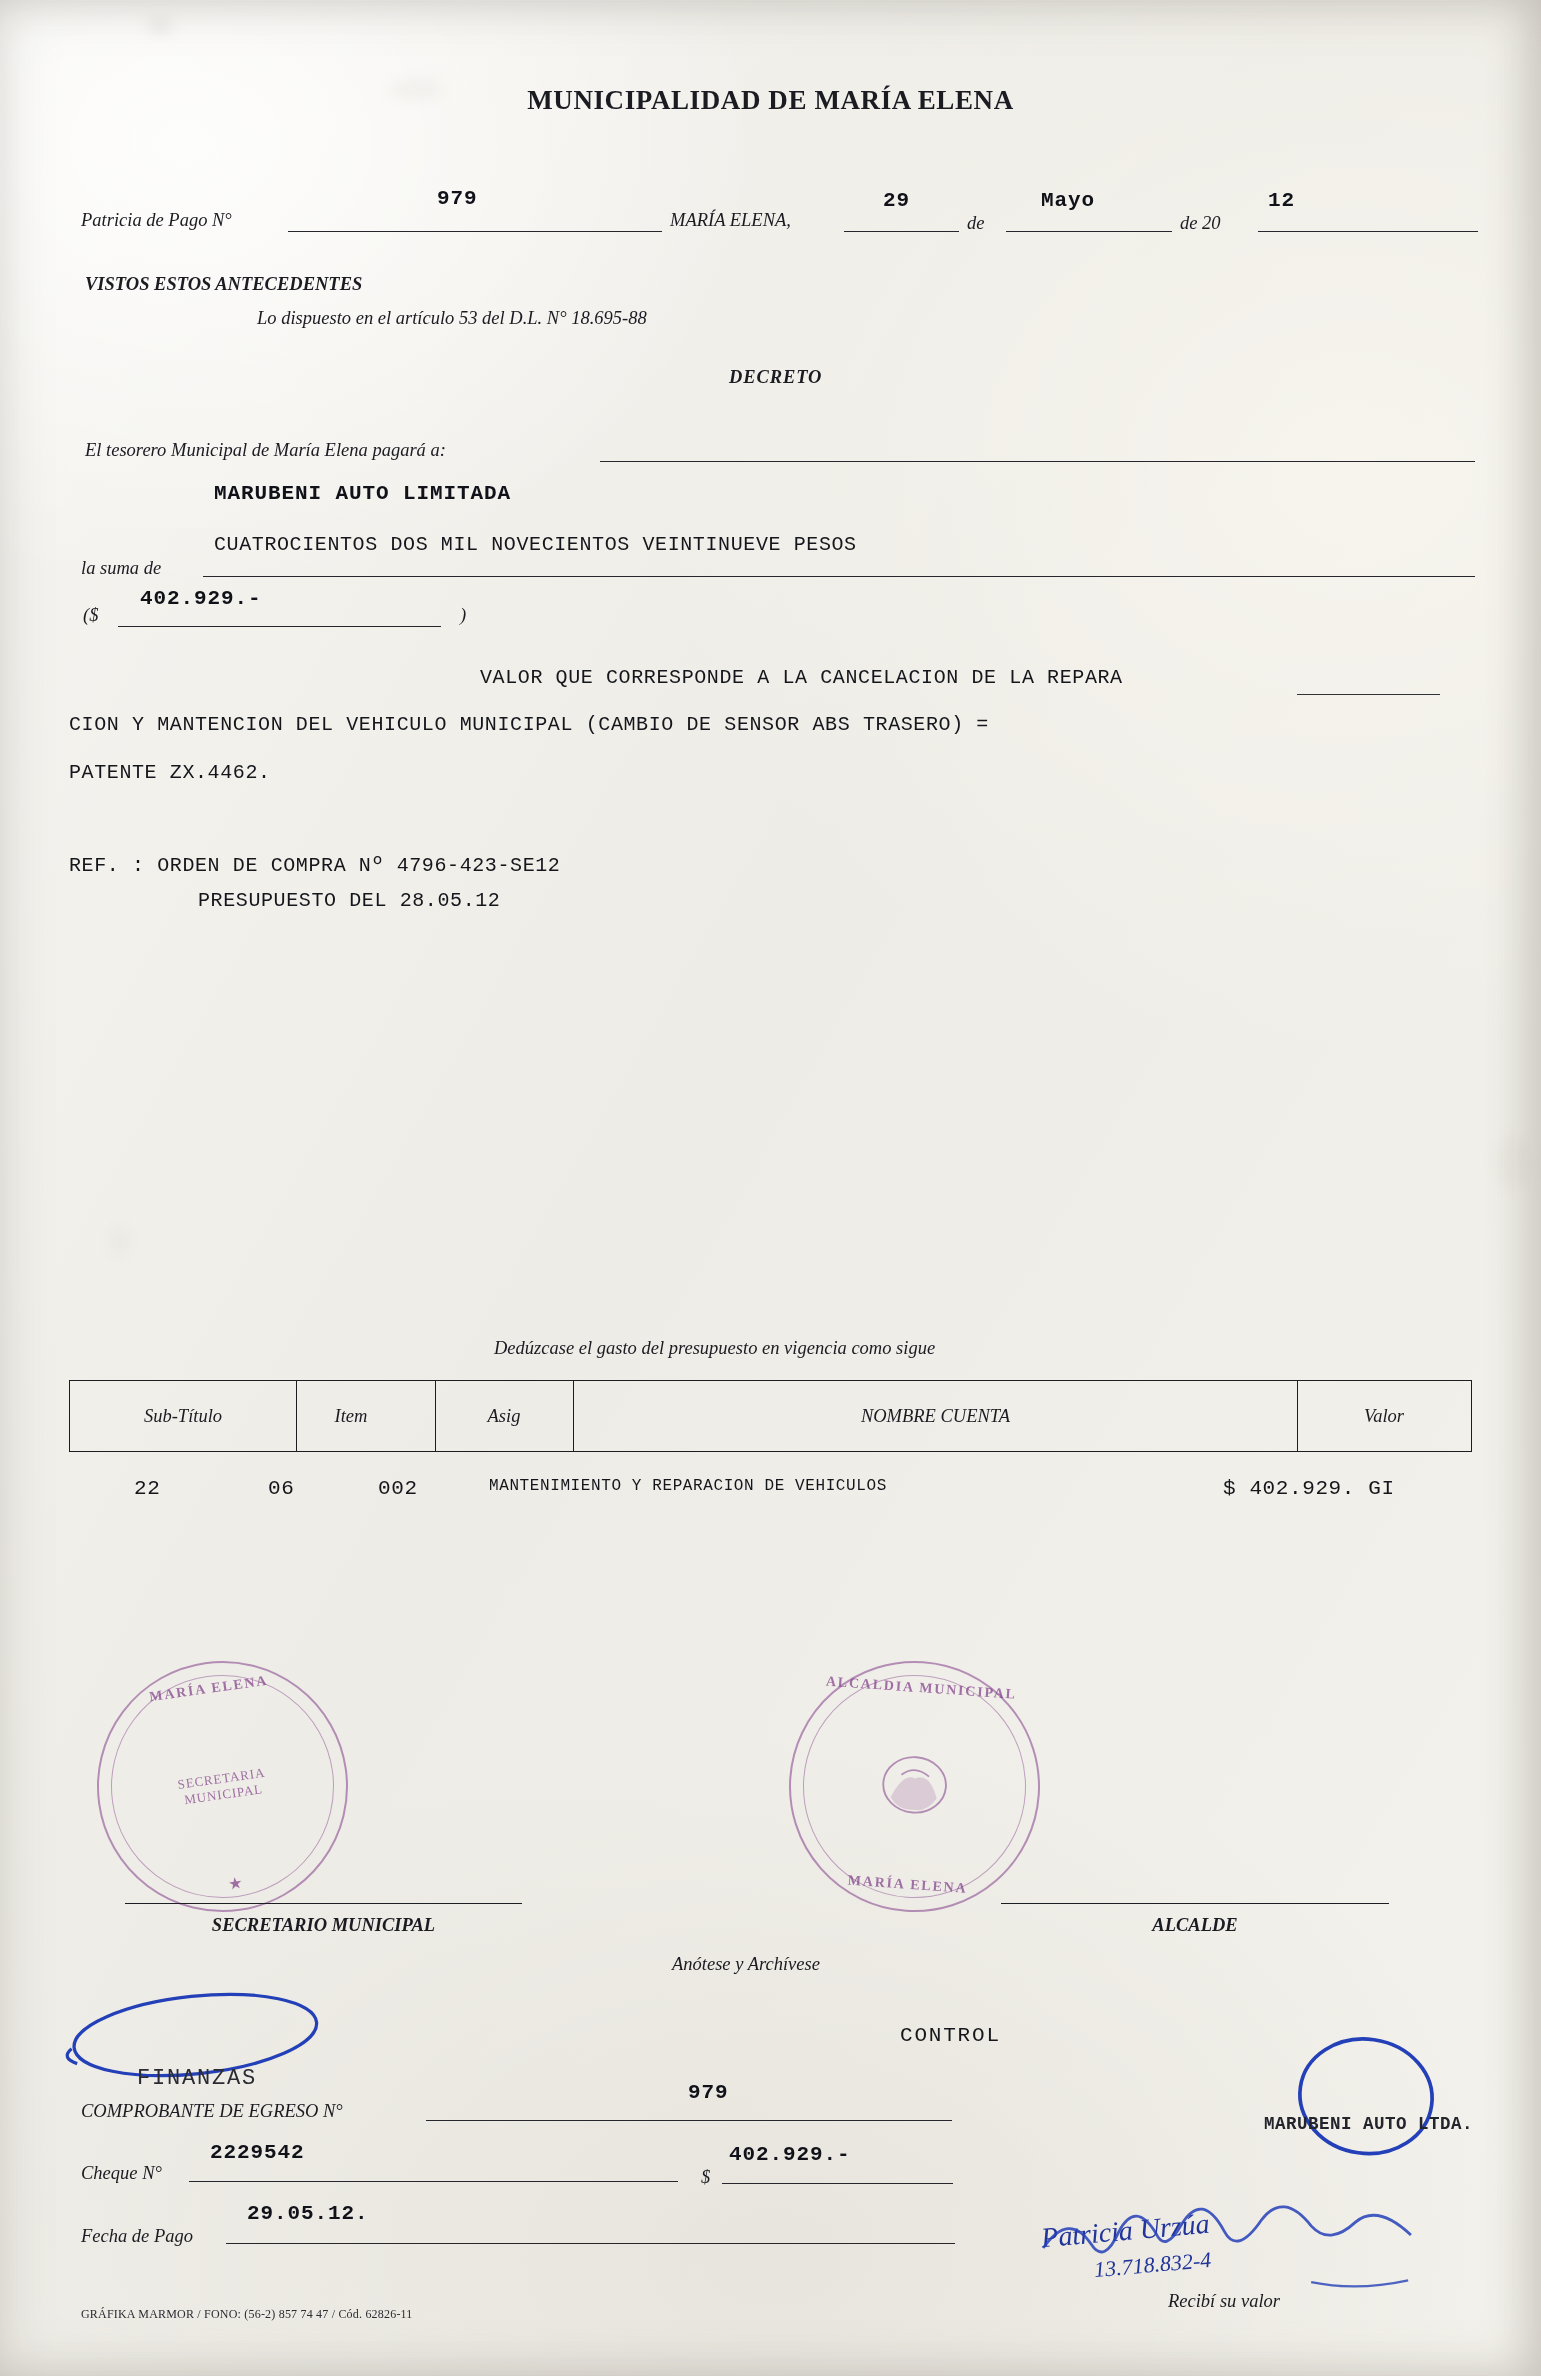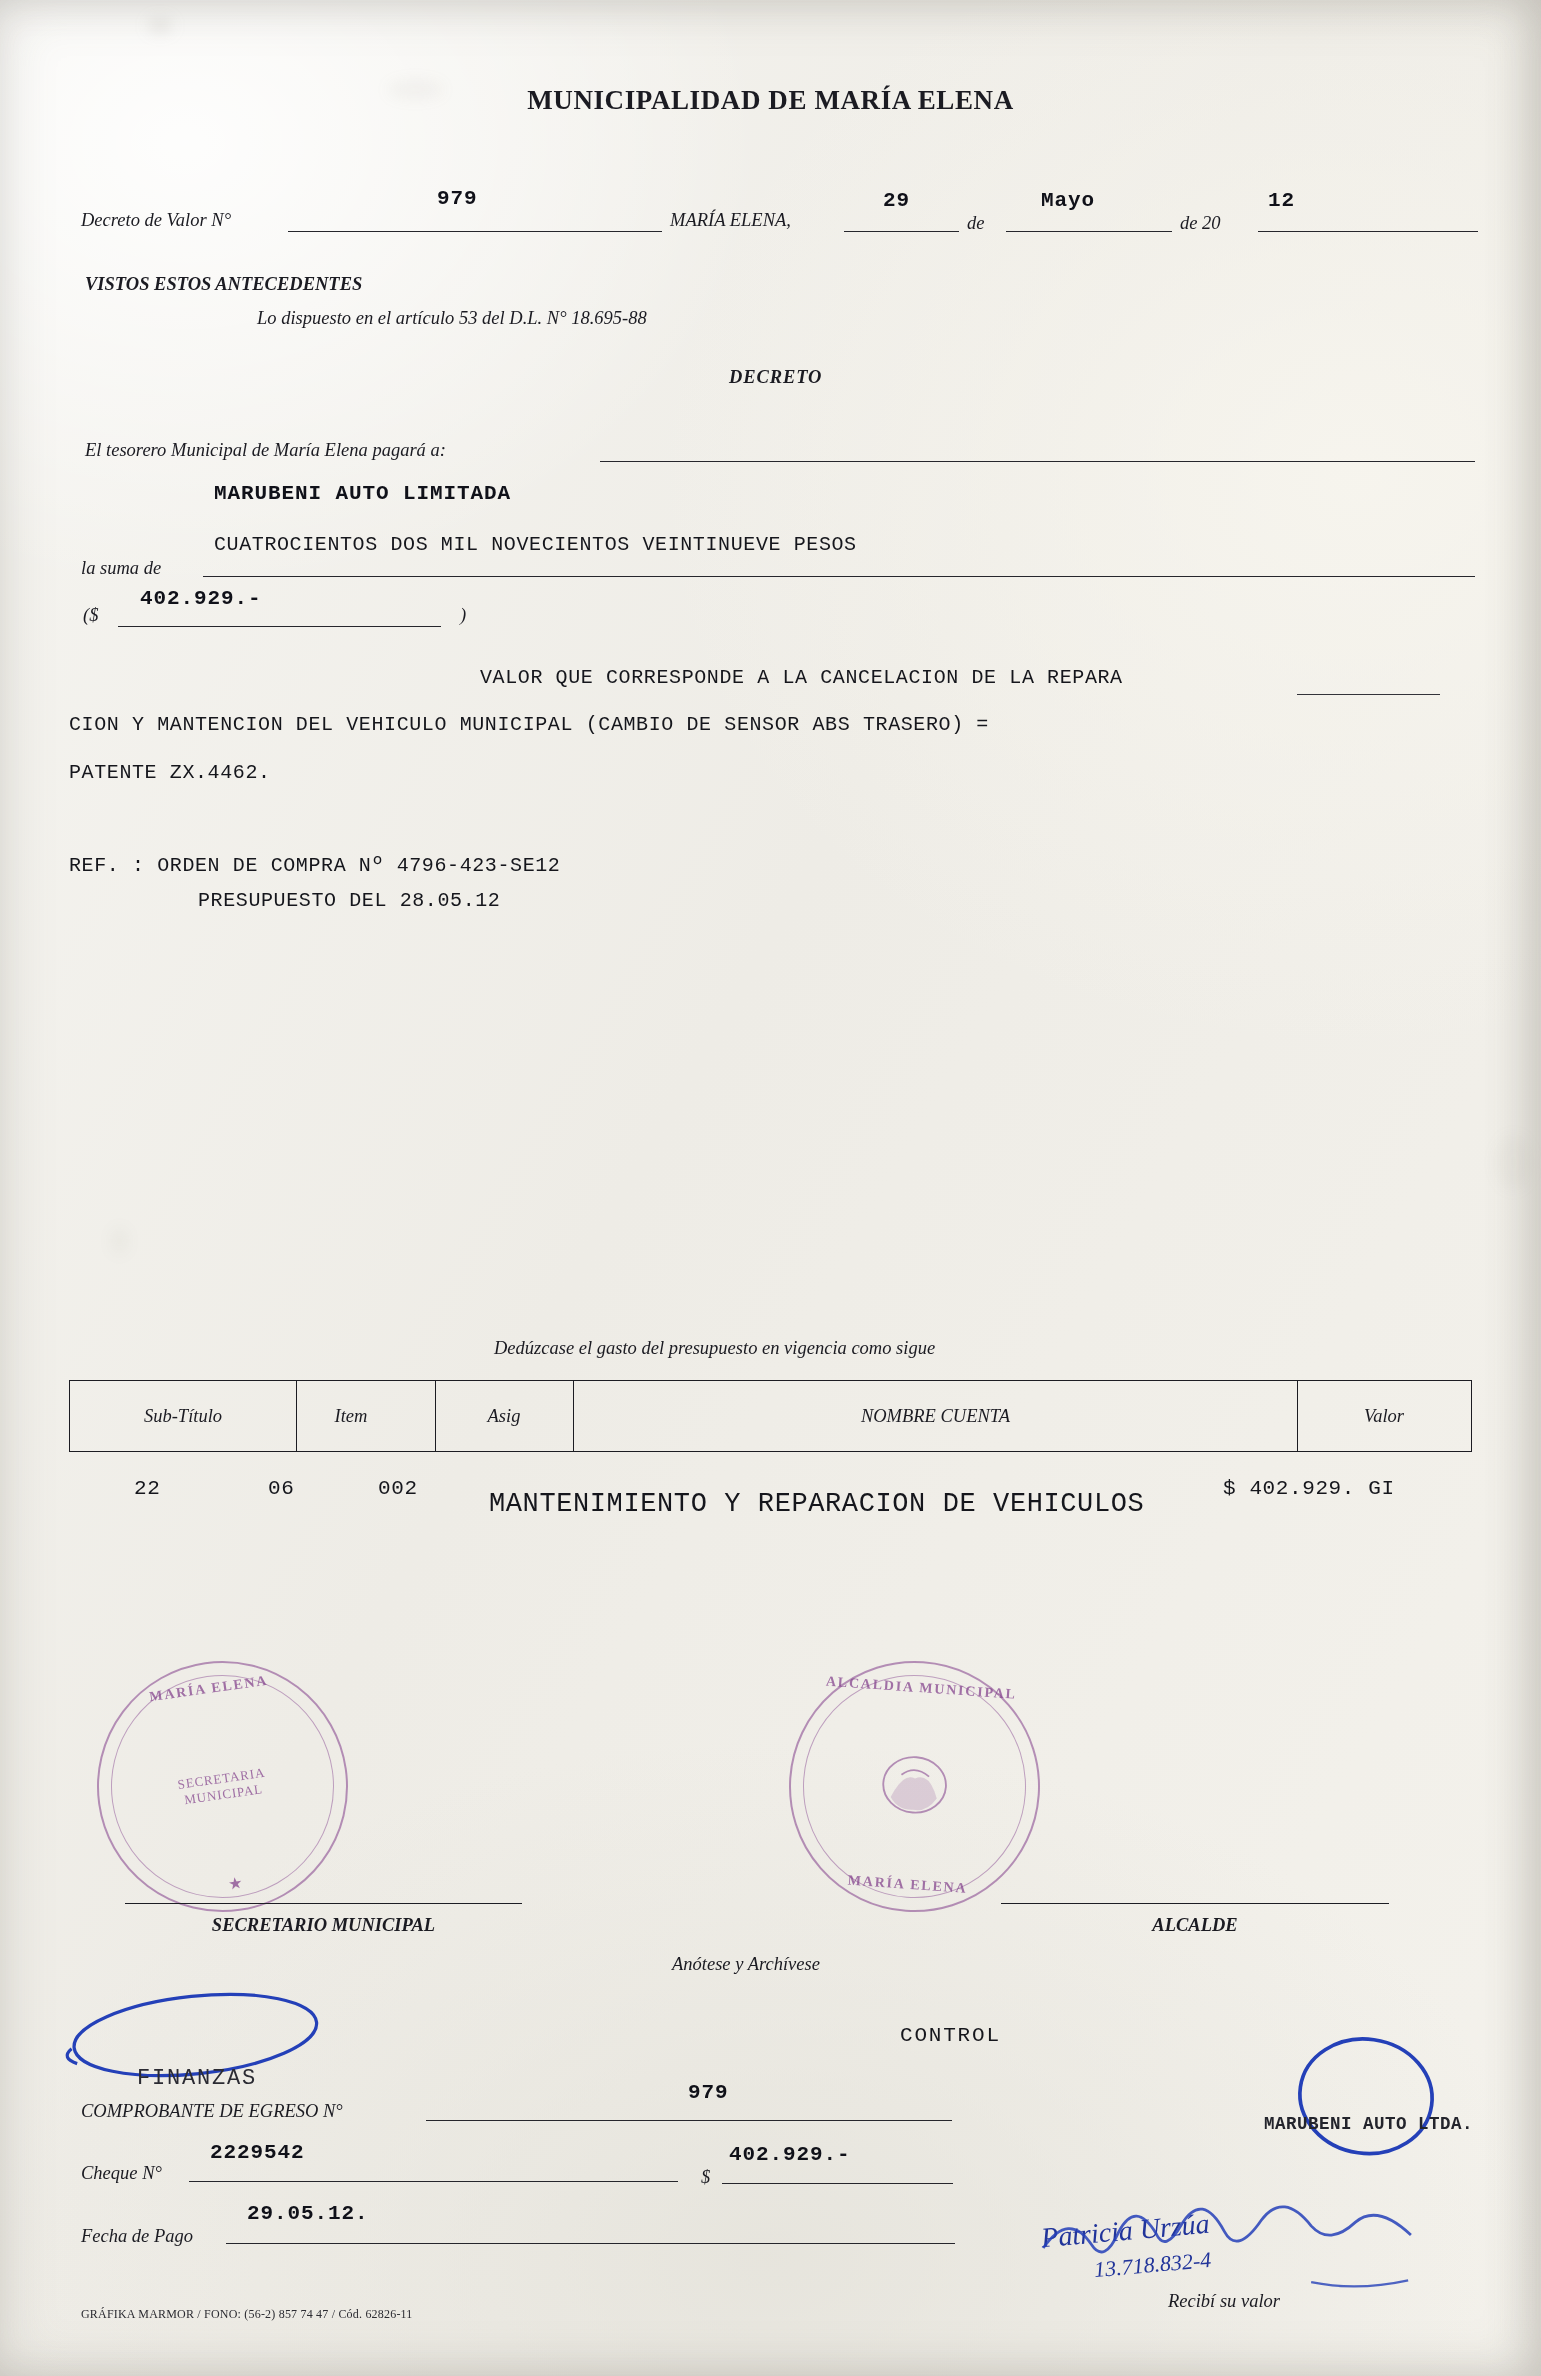--- a/index.html
+++ b/index.html
@@ -184,21 +184,21 @@
 <div class="page">
   <div class="paper-tint"></div>
 
   <div class="smudge" style="left:148px;top:18.5px;width:24px;height:13px;"></div>
   <div class="smudge" style="left:388px;top:81px;width:55px;height:16.6px;opacity:.5;"></div>
   <div class="smudge" style="left:111px;top:1227px;width:16.6px;height:28px;opacity:.45;"></div>
   <div class="smudge" style="left:1495px;top:1135px;width:37px;height:55px;opacity:.35;"></div>
 
   <div class="hdr" style="top:85px;">MUNICIPALIDAD DE MARÍA ELENA</div>
 
-  <div class="lbl" style="left:81px;top:210px;">Decreto de Valor N°</div>
+  <div class="lbl" style="left:81px;top:210px;">Patricia de Pago N°</div>
   <div class="rule" style="left:288px;top:231px;width:374px;"></div>
   <div class="typed-lg" style="left:437px;top:187px;">979</div>
 
   <div class="lbl" style="left:670px;top:210px;">MARÍA ELENA,</div>
   <div class="rule" style="left:844px;top:231px;width:115px;"></div>
   <div class="typed-lg" style="left:883px;top:189px;">29</div>
 
   <div class="lbl" style="left:967px;top:213px;">de</div>
   <div class="rule" style="left:1006px;top:231px;width:166px;"></div>
   <div class="typed-lg" style="left:1041px;top:189px;">Mayo</div>
@@ -242,21 +242,21 @@
     <div class="cell" style="left:0;width:226px;">Sub-Título</div>
     <div class="cell" style="left:226px;width:110px;">Item</div>
     <div class="cell" style="left:365px;width:138px;">Asig</div>
     <div class="cell" style="left:503px;width:725px;">NOMBRE CUENTA</div>
     <div class="cell" style="left:1227px;width:174px;">Valor</div>
   </div>
 
   <div class="typed" style="left:134px;top:1477px;font-size:21px;">22</div>
   <div class="typed" style="left:268px;top:1477px;font-size:21px;">06</div>
   <div class="typed" style="left:378px;top:1477px;font-size:21px;">002</div>
-  <div class="typed" style="left:489px;top:1477px;font-size:27px;margin-top:12px;">MANTENIMIENTO Y REPARACION DE VEHICULOS</div>
+  <div class="typed" style="left:489px;top:1477px;font-size:16px;">MANTENIMIENTO Y REPARACION DE VEHICULOS</div>
   <div class="typed" style="left:1223px;top:1477px;font-size:21px;">$ 402.929. GI</div>
 
   <div class="stamp" style="left:97px;top:1661px;width:251px;height:251px;">
     <div class="inner-ring"></div>
     <div class="arc-top">MARÍA ELENA</div>
     <div class="mid" style="white-space:pre-line;">SECRETARIA
 MUNICIPAL</div>
     <div class="arc-bot">★</div>
   </div>
 

